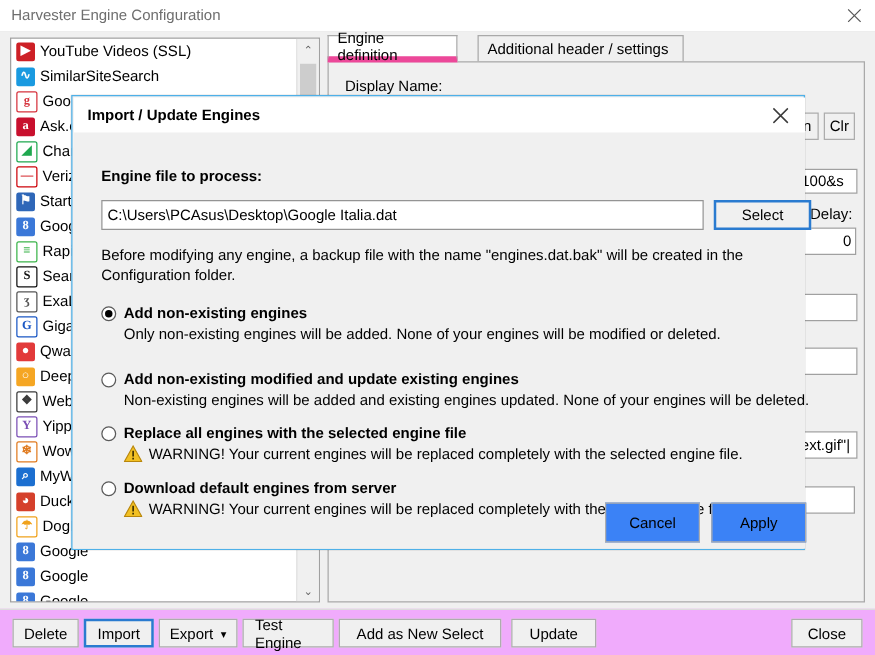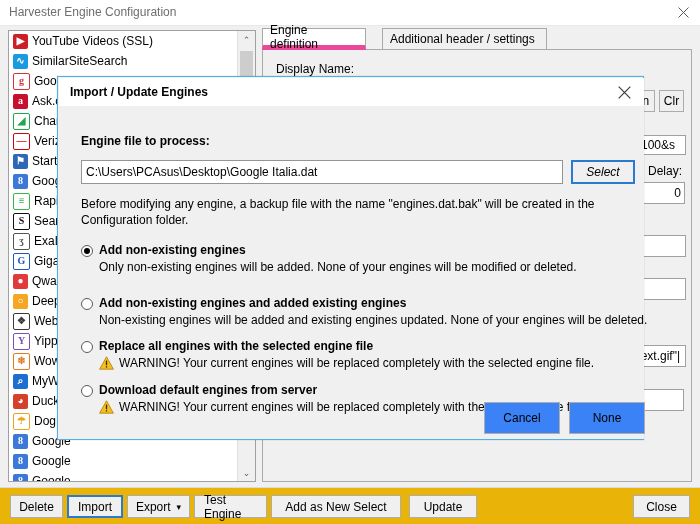--- a/index.html
+++ b/index.html
@@ -98,23 +98,23 @@
     display:flex;align-items:center;justify-content:center;color:#3c3c3c;
   }
   .dlg-body{position:absolute;left:1px;top:29px;width:585px;height:333px;background:#f0f0f0;}
   .lbl-bold{position:absolute;font-size:12px;font-weight:bold;color:#000;}
   .pathinput{
     position:absolute;left:22px;top:54px;width:482px;height:24px;box-sizing:border-box;
     background:#fff;border:1px solid #949494;font-size:12px;padding:0 4px;
     display:flex;align-items:center;color:#000;
   }
   .select-btn{
-    position:absolute;left:512px;top:54px;width:64px;height:24px;box-sizing:border-box;
+    position:absolute;left:512px;top:54px;width:78px;height:24px;box-sizing:border-box;
     background:#f0f0f0;border:2px solid #2a7bd0;font-size:12px;
-    display:flex;align-items:center;justify-content:center;color:#000;font-style:italic;
+    display:flex;align-items:center;justify-content:center;color:#000;
   }
   .note{position:absolute;left:22px;top:90px;width:540px;font-size:12px;line-height:16px;color:#000;}
 
   .radio-row{position:absolute;left:22px;}
   .radio-dot{
     position:absolute;left:0;top:2px;width:12px;height:12px;border-radius:50%;
     border:1px solid #5a5a5a;background:#fff;box-sizing:border-box;
   }
   .radio-dot.on::after{
     content:"";position:absolute;left:2px;top:2px;width:6px;height:6px;border-radius:50%;
@@ -127,21 +127,21 @@
 
   .dlg-btn{
     position:absolute;width:76px;height:32px;box-sizing:border-box;
     background:#3b82f6;border:1px solid #adadad;font-size:12px;
     display:flex;align-items:center;justify-content:center;color:#000;
   }
 
   
   .bottombar{
     position:absolute;left:0;top:487px;width:700px;height:37px;
-    background:#eab308;border-top:1px solid #dcdcdc;
+    background:#f0abfc;border-top:1px solid #dcdcdc;
   }
   .bbtn{
     position:absolute;top:7px;height:23px;box-sizing:border-box;
     background:#f0f0f0;border:1px solid #adadad;font-size:12px;
     display:flex;align-items:center;justify-content:center;padding:0 9px;color:#000;
   }
   .bbtn.focus{border:2px solid #2a7bd0;}
 </style>
 </head>
 <body>
@@ -307,21 +307,21 @@
       <div class="note">Before modifying any engine, a backup file with the name "engines.dat.bak" will be created in the Configuration folder.</div>
 
       <div class="radio-row" style="top:137px;">
         <span class="radio-dot on"></span>
         <span class="radio-label">Add non-existing engines</span>
         <span class="radio-desc">Only non-existing engines will be added. None of your engines will be modified or deleted.</span>
       </div>
 
       <div class="radio-row" style="top:190px;">
         <span class="radio-dot"></span>
-        <span class="radio-label">Add non-existing engines and added existing engines</span>
+        <span class="radio-label">Add non-existing modified and update existing engines</span>
         <span class="radio-desc">Non-existing engines will be added and existing engines updated. None of your engines will be deleted.</span>
       </div>
 
       <div class="radio-row" style="top:233px;">
         <span class="radio-dot"></span>
         <span class="radio-label">Replace all engines with the selected engine file</span>
         <span class="warn-ico">
           <svg width="15" height="14" viewBox="0 0 15 14">
             <path d="M7.5 0.8 L14.4 13.2 L0.6 13.2 Z" fill="#f2c023" stroke="#b8860b" stroke-width="0.9"></path>
             <rect x="6.85" y="4.6" width="1.3" height="4.6" fill="#3a2c00"></rect>
@@ -338,21 +338,21 @@
           <svg width="15" height="14" viewBox="0 0 15 14">
             <path d="M7.5 0.8 L14.4 13.2 L0.6 13.2 Z" fill="#f2c023" stroke="#b8860b" stroke-width="0.9"></path>
             <rect x="6.85" y="4.6" width="1.3" height="4.6" fill="#3a2c00"></rect>
             <rect x="6.85" y="10.2" width="1.3" height="1.4" fill="#3a2c00"></rect>
           </svg>
         </span>
         <span class="radio-desc warn">WARNING! Your current engines will be replaced completely with the default engine file.</span>
       </div>
 
       <div class="dlg-btn" style="left:425px;top:296px;">Cancel</div>
-      <div class="dlg-btn" style="left:510px;top:296px;">None</div>
+      <div class="dlg-btn" style="left:510px;top:296px;">Apply</div>
     </div>
   </div>
 
   <div class="bottombar">
     <div class="bbtn" style="left:10px;width:53px;">
       <span>Delete</span>
     </div>
     <div class="bbtn focus" style="left:67px;width:56px;">
       <span>Import</span>
     </div>

